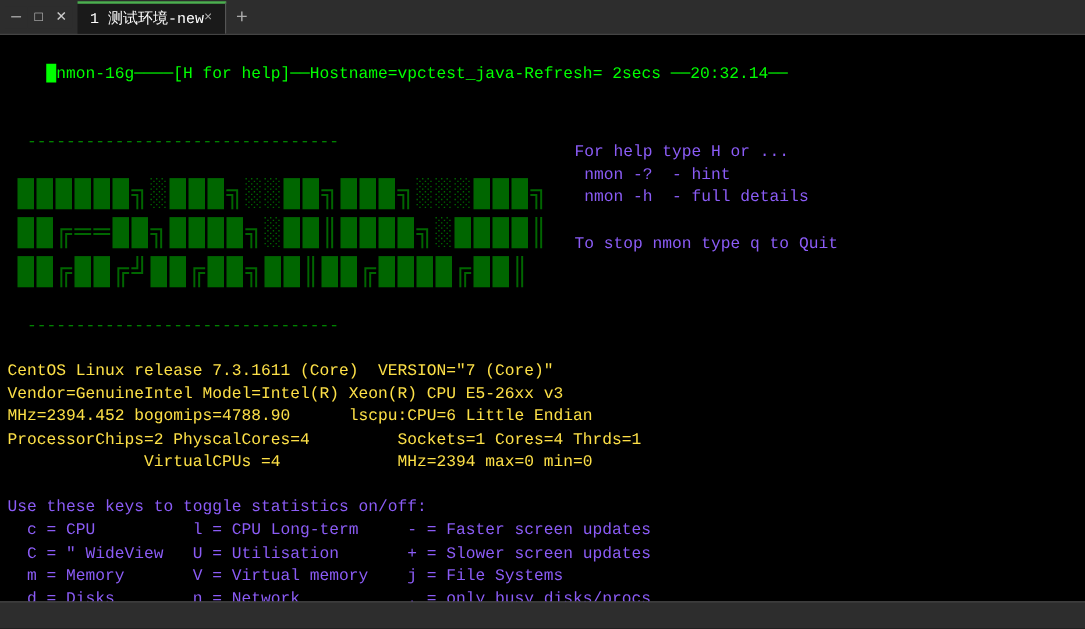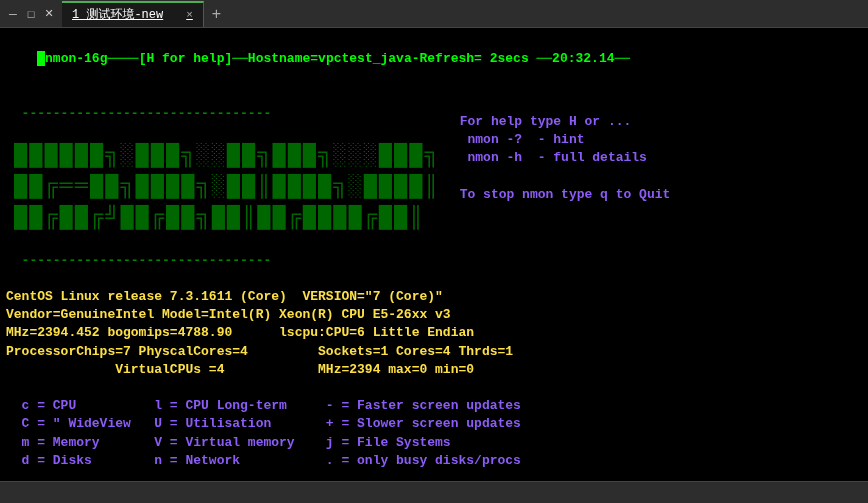--- a/index.html
+++ b/index.html
@@ -45,23 +45,22 @@
     }
     .tab {
       display: flex;
       align-items: center;
       background: #1e1e1e;
       color: #fff;
       padding: 4px 10px;
       font-size: 12px;
       border-right: 1px solid #555;
       height: 26px;
-      gap: 23px;
+      gap: 0;
       cursor: pointer;
-      text-decoration: underline;
     }
     .tab.active {
       background: #1a1a1a;
       border-top: 2px solid #4caf50;
     }
     .tab-close {
       font-size: 11px;
       color: #aaa;
       cursor: pointer;
     }
@@ -93,21 +92,21 @@
       background: #2d2d2d;
       color: #ccc;
       font-size: 11px;
       height: 22px;
       display: flex;
       align-items: center;
       padding: 0 8px;
       border-top: 1px solid #444;
     }
 
-    .line { white-space: pre; font-weight: bold; }
+    .line { white-space: pre; }
     .red { color: #fde047; }
     .green { color: #00ff00; }
     .white { color: #8b5cf6; }
     .dim-green { color: #008800; }
   </style>
 </head>
 <body>
 
 <div class="title-bar">
   <div class="window-controls">
@@ -150,25 +149,26 @@
       <div class="line"> </div>
       <div class="line white">To stop nmon type q to Quit</div>
     </div>
   </div>
 
   <div class="line"> </div>
 
   <div class="line red">CentOS Linux release 7.3.1611 (Core)  VERSION="7 (Core)"</div>
   <div class="line red">Vendor=GenuineIntel Model=Intel(R) Xeon(R) CPU E5-26xx v3</div>
   <div class="line red">MHz=2394.452 bogomips=4788.90      lscpu:CPU=6 Little Endian</div>
-  <div class="line red">ProcessorChips=7 PhyscalCores=4         Sockets=1 Cores=4 Thrds=1</div>
+  <div class="line red">ProcessorChips=2 PhyscalCores=4         Sockets=1 Cores=4 Thrds=1</div>
   <div class="line red">              VirtualCPUs =4            MHz=2394 max=0 min=0</div>
 
   <div class="line"> </div>
 
+  <div class="line white">Use these keys to toggle statistics on/off:</div>
   <div class="line white">  c = CPU          l = CPU Long-term     - = Faster screen updates</div>
   <div class="line white">  C = " WideView   U = Utilisation       + = Slower screen updates</div>
   <div class="line white">  m = Memory       V = Virtual memory    j = File Systems</div>
   <div class="line white">  d = Disks        n = Network           . = only busy disks/procs</div>
 
 </div>
 
 <div class="status-bar">
   <span></span>
 </div>

